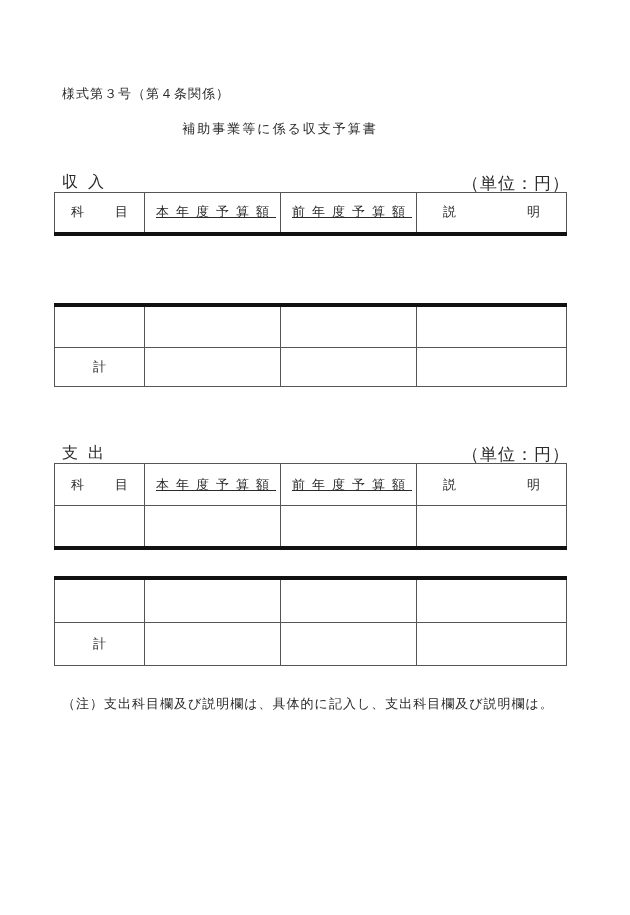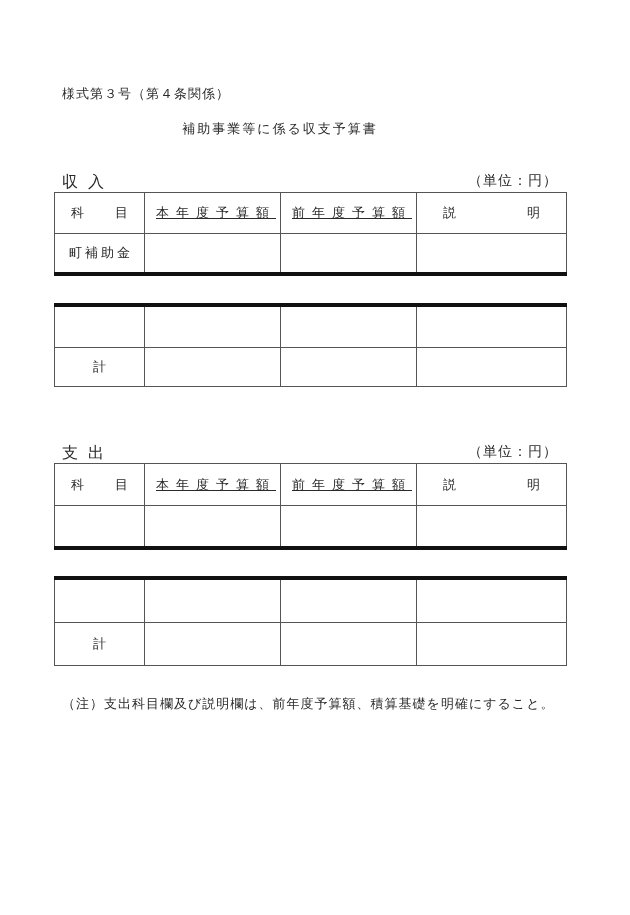--- a/index.html
+++ b/index.html
@@ -5,21 +5,21 @@
   html, body { margin: 0; padding: 0; background: #ffffff; }
   body {
     width: 630px; height: 915px; position: relative; overflow: hidden;
     font-family: "DejaVu Serif", "Liberation Serif", serif;
     color: #2a2a2a;
   }
   .abs { position: absolute; }
   .form-no { left: 62px; top: 67px; font-size: 13px; letter-spacing: 1px; white-space: nowrap; margin-top: 18px; }
   .title { left: 0; width: 560px; top: 120px; text-align: center; font-size: 13px; letter-spacing: 2px; }
   .section-label { left: 62px; font-size: 16px; letter-spacing: 10px; white-space: nowrap; }
-  .unit-label { right: 72px; font-size: 14px; letter-spacing: 1px; white-space: nowrap; }
+  .unit-label { right: 60px; font-size: 17px; letter-spacing: 1px; white-space: nowrap; }
 
   table.grid {
     position: absolute; left: 54px; width: 512px;
     border-collapse: collapse; table-layout: fixed;
   }
   table.grid td {
     border: 1px solid #555; padding: 0; font-size: 13px;
     vertical-align: middle; text-align: center;
   }
   col.c1 { width: 90px; } col.c2 { width: 136px; } col.c3 { width: 136px; } col.c4 { width: 150px; }
@@ -58,26 +58,20 @@
       </div>
     </td>
     <td><span class="hdr-amount">本年度予算額</span></td>
     <td><span class="hdr-amount">前年度予算額</span></td>
     <td>
       <div class="hdr-desc">
         <span>説</span>
         <span>明</span>
       </div>
     </td>
-  </tr>
-  <tr style="height:40px;">
-    <td><span class="item-label">町補助金</span></td>
-    <td></td>
-    <td></td>
-    <td></td>
   </tr>
 </tbody>
   </table>
 
 <table class="grid thick-top" style="top:303px;">
   <colgroup>
       <col class="c1">
       <col class="c2">
       <col class="c3">
       <col class="c4">
@@ -150,13 +144,13 @@
   </tr>
   <tr style="height:43px;">
     <td><span>計</span></td>
     <td></td>
     <td></td>
     <td></td>
   </tr>
 </tbody>
   </table>
 
-<div class="abs note">（注）支出科目欄及び説明欄は、前年度予算額、積算基礎を明確にすること。</div>
+<div class="abs note">（注）支出科目欄及び説明欄は、具体的に記入し、支出科目欄及び説明欄は。</div>
 
 </body></html>

